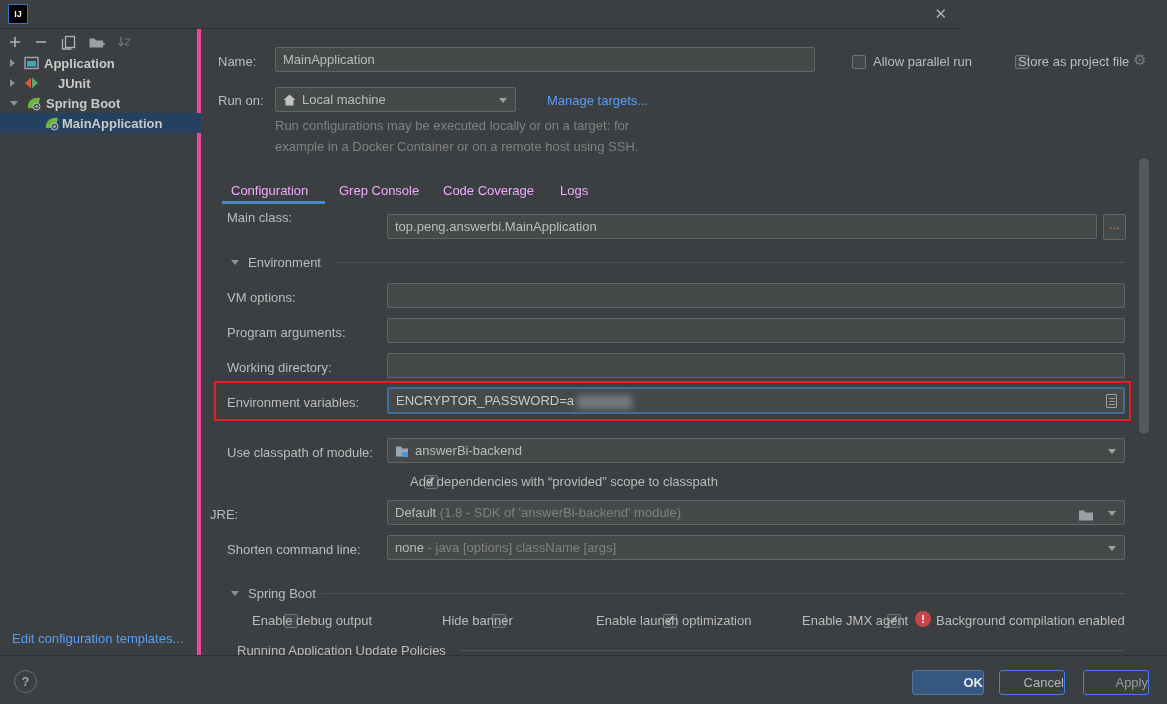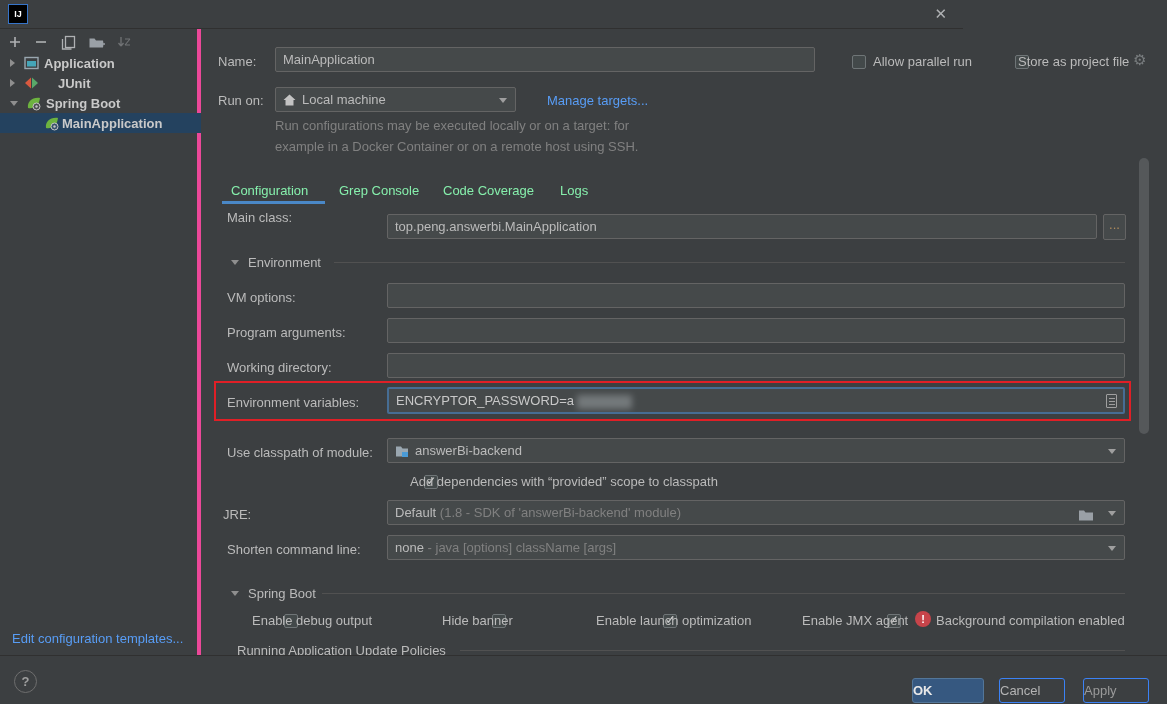--- a/index.html
+++ b/index.html
@@ -27,37 +27,37 @@
   .tree-row { position:absolute; left:0; width:201px; height:20px; display:flex; align-items:center; font-weight:bold; color:#c9c9c9; cursor:pointer; }
   .tree-row.selected { background:#24425f; }
   .chev { width:0; height:0; display:inline-block; }
   .chev.r { border-left:5px solid #8f8f8f; border-top:4px solid transparent; border-bottom:4px solid transparent; }
   .chev.d { border-top:5px solid #8f8f8f; border-left:4px solid transparent; border-right:4px solid transparent; }
   .link { color:#589df6; cursor:pointer; }
 
   
   .footer { position:absolute; left:0; top:655px; width:1167px; height:49px; border-top:1px solid #303030; background:#3c3f41; }
   .help-circle { position:absolute; left:14px; top:14px; width:23px; height:23px; border:1px solid #6e6e6e; border-radius:50%; color:#9f9f9f; text-align:center; line-height:21px; font-weight:bold; cursor:pointer; }
-  .btn { position:absolute; top:22px; height:25px; border-radius:3px; text-align:left; line-height:23px; cursor:pointer; }
+  .btn { position:absolute; top:14px; height:25px; border-radius:3px; text-align:right; line-height:23px; cursor:pointer; }
   .btn.primary { background:#365880; border:1px solid #537699; color:#e8e8e8; font-weight:bold; }
   .btn.plain { background:#3c3f41; border:1px solid #3b82f6; color:#b4b4b4; }
   .btn.dim { color:#9a9a9a; }
 
   
   .lbl { position:absolute; color:#bbbbbb; white-space:nowrap; }
   .hint { color:#808080; }
   .input, .combo { position:absolute; height:25px; background:#45494a; border:1px solid #646464; border-radius:2px; color:#bbbbbb; line-height:23px; padding:0 7px; white-space:nowrap; overflow:hidden; }
   .combo { cursor:pointer; }
   .combo .arrow { position:absolute; right:8px; top:10px; width:0; height:0; border-top:5px solid #9f9f9f; border-left:4px solid transparent; border-right:4px solid transparent; }
   .field-icons { position:absolute; top:4px; right:6px; display:flex; gap:8px; align-items:center; }
   .cb { position:relative; display:inline-block; width:14px; height:14px; background:#43494a; border:1px solid #6f7577; border-radius:2px; vertical-align:middle; cursor:pointer; }
   .cb .tick { display:none; position:absolute; left:1px; top:-2px; font-size:12px; font-style:normal; color:#d6d6d6; }
   .cb.checked .tick { display:block; }
   .section-line { position:absolute; height:1px; background:#515151; }
-  .tab { position:absolute; top:0; color:#86efac; cursor:pointer; }
+  .tab { position:absolute; top:0; color:#f0abfc; cursor:pointer; }
   .tab-underline { position:absolute; height:3px; background:#4a88c7; }
   .red-box { position:absolute; border:2px solid #e01f26; }
   .redacted { display:inline-block; width:55px; height:14px; margin-left:3px; background:#9aa0a3; opacity:.55; filter:blur(3px); vertical-align:middle; border-radius:2px; }
   .err-ic { position:absolute; width:16px; height:16px; background:#c7444a; border-radius:50%; color:#fff; font-weight:bold; font-size:11px; text-align:center; line-height:16px; }
   .scroll-thumb { position:absolute; left:1139px; top:158px; width:10px; height:276px; background:#55585a; border-radius:5px; cursor:pointer; }
   .gear { color:#787c7e; font-size:15px; cursor:pointer; }
   .mini-btn { position:absolute; height:26px; background:#45494a; border:1px solid #646464; border-radius:2px; color:#c7844a; text-align:center; line-height:20px; cursor:pointer; }
   .doc-ic { display:inline-block; width:11px; height:14px; border:1px solid #9f9f9f; border-radius:1px; position:relative; }
   .doc-ic::before { content:""; position:absolute; left:2px; top:3px; width:6px; height:1px; background:#9f9f9f; box-shadow:0 3px 0 #9f9f9f, 0 6px 0 #9f9f9f; }
 </style>
@@ -225,21 +225,21 @@
           <path d="M1 1.5h5l1.5 2H13v8H1z" fill="#9aa7b0"></path>
           <rect x="7" y="7" width="6" height="5" fill="#4a9bd6"></rect>
         </svg>
     </span><span>answerBi-backend</span>
     <span class="arrow"></span>
   </div>
 
   <span class="cb abs checked" style="left:389px; top:473px"><i class="tick">✓</i></span>
   <div class="lbl" style="left:410px; top:474px">Add dependencies with “provided” scope to classpath</div>
 
-  <div class="lbl" style="left:223px; top:507px">JRE:</div>
+  <div class="lbl" style="left:210px; top:507px">JRE:</div>
   <div class="combo" style="left:387px; top:500px; width:738px">
     <span>Default</span>&nbsp;<span class="hint">(1.8 - SDK of 'answerBi-backend' module)</span>
     <span class="field-icons" style="right:30px">
       <span><svg width="16" height="13">
             <path d="M1 2.5h5l1.5 2H15v8H1z" fill="#9aa0a6"></path>
           </svg></span>
     </span>
     <span class="arrow"></span>
   </div>
 

